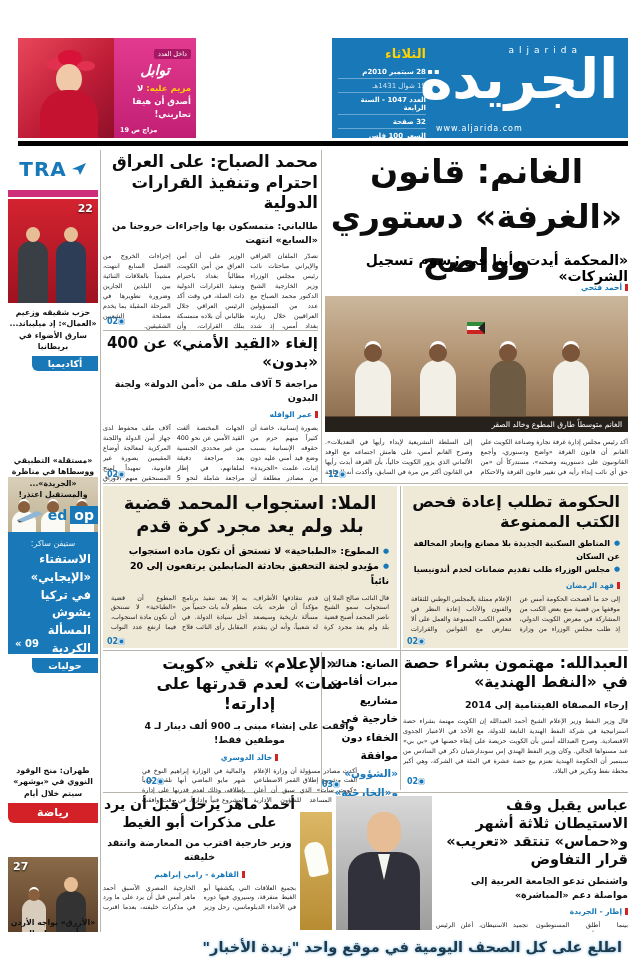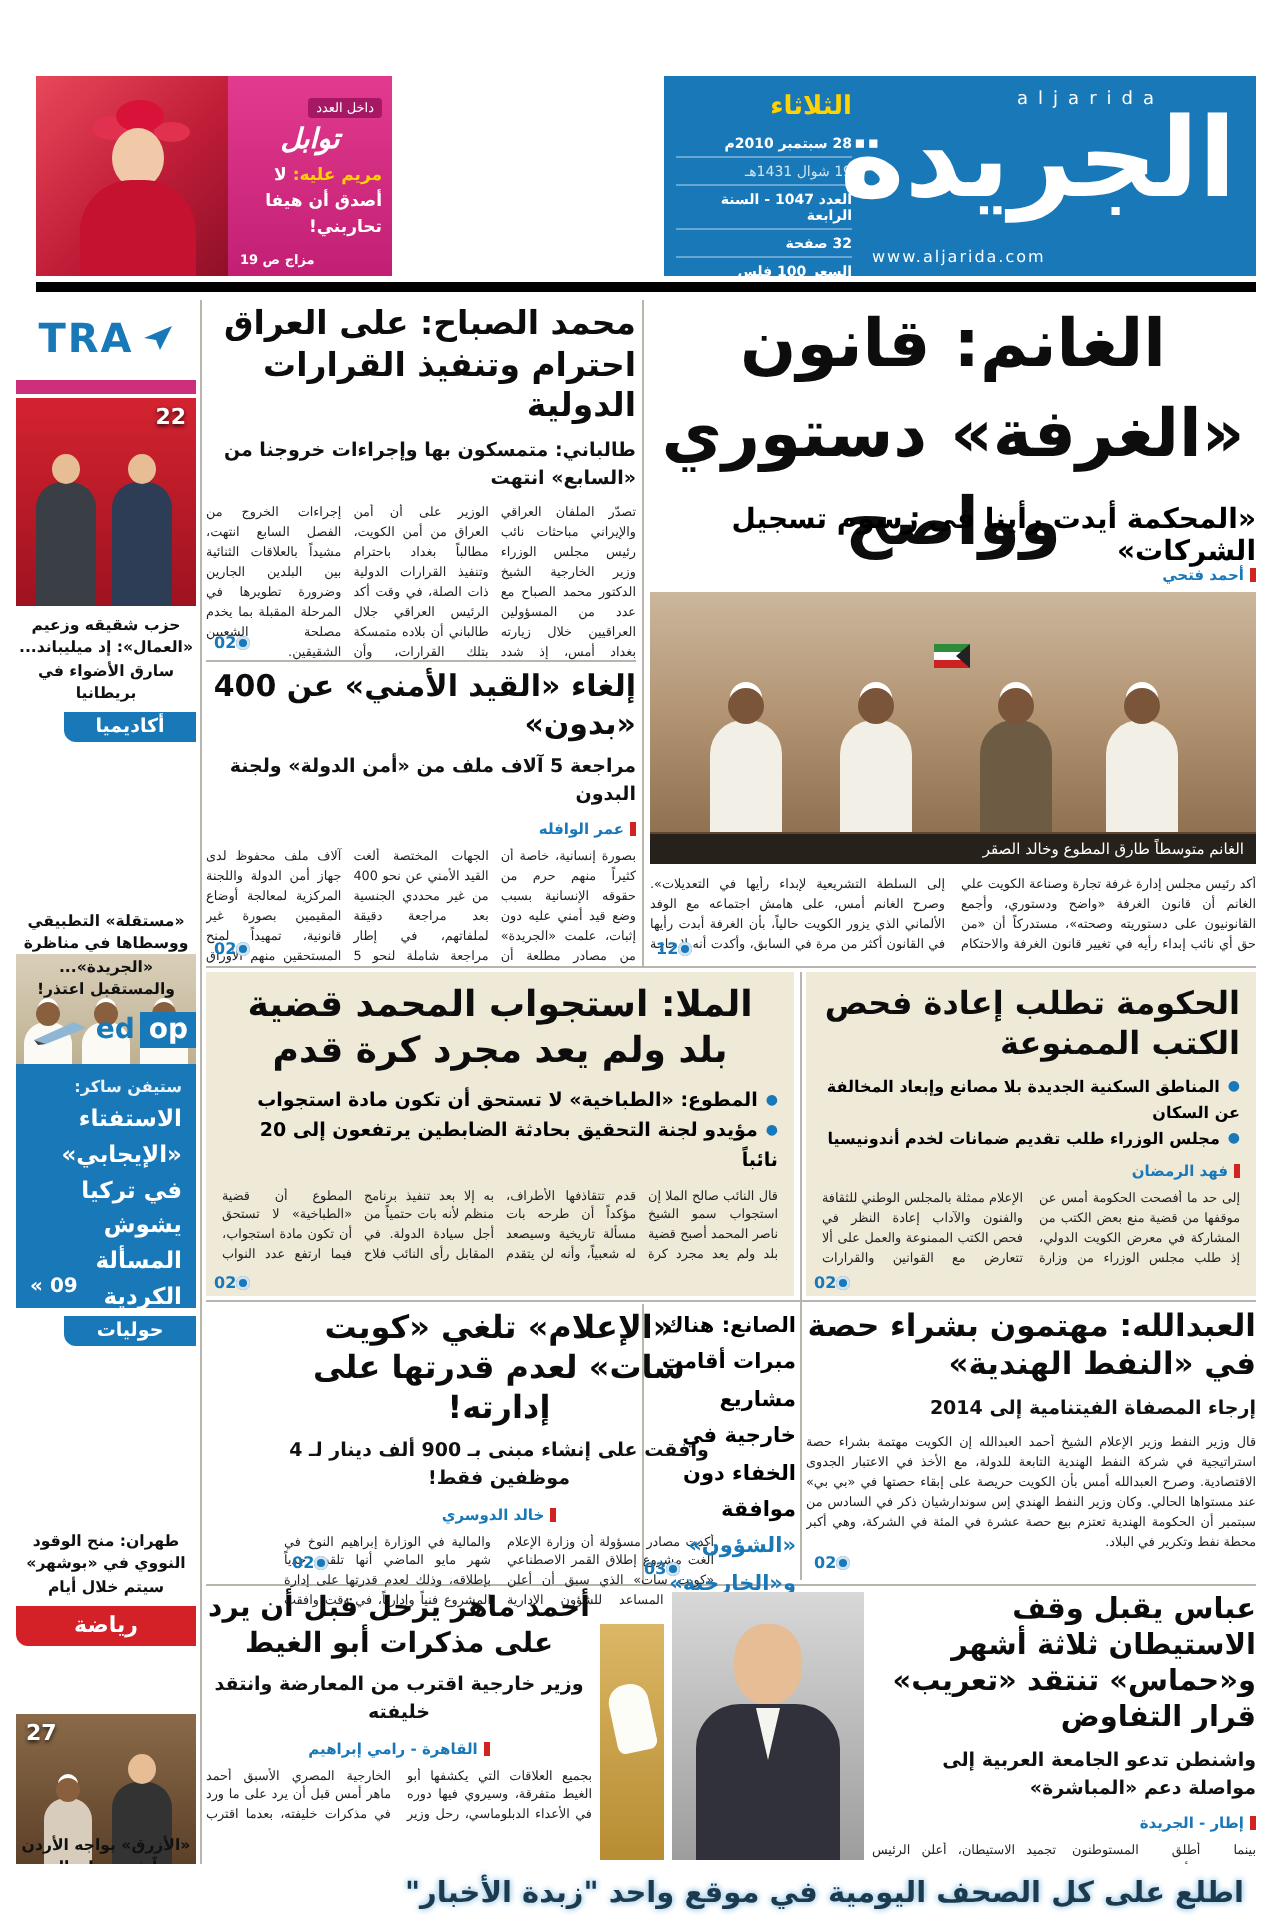--- a/index.html
+++ b/index.html
@@ -114,21 +114,21 @@
   #sb-acadtab { top:206px; height:15px; width:66px; right:0; left:auto; }
   #sb-acadphoto { top:223px; height:78px; background:linear-gradient(180deg,#d9cfb9 0%,#b3a582 100%); }
   .robe { position:absolute; bottom:4px; width:24px; height:40px; background:#fbfaf5; border-radius:11px 11px 0 0; }
   .robe::before { content:""; position:absolute; top:-10px; left:6px; width:12px; height:12px; border-radius:50%; background:#8a5f3e; box-shadow:0 -3px 0 -1px #fff; }
   .table { position:absolute; bottom:0; left:10px; width:70px; height:12px; background:#7a6a4a; border-radius:50% 50% 0 0; }
   #sb-acadcap { top:305px; height:44px; }
   #sb-oped { top:352px; height:26px; display:flex; align-items:center; gap:3px; }
   .op-box { background:#1878b8; color:#fff; font-weight:bold; font-size:14px; padding:1px 4px; direction:ltr; }
   .ed-txt { color:#1878b8; font-weight:bold; font-size:14px; direction:ltr; }
   #sb-turkey { top:382px; height:122px; background:#1878b8; color:#fff; padding:7px 7px; }
-  .tk-kicker { font-size:8px; font-weight:bold; opacity:.9; }
+  .tk-kicker { font-size:8px; font-weight:normal; opacity:.9;text-align:center; }
   .tk-text { font-size:11.5px; font-weight:bold; line-height:1.55; margin-top:3px; }
   .tk-foot { position:absolute; bottom:5px; left:7px; font-weight:bold; font-size:10px; direction:ltr; }
   #sb-hawtab { top:508px; height:15px; width:66px; right:0; left:auto; }
   #sb-hawphoto { top:525px; height:86px; background:linear-gradient(180deg,#8a6a48 0%,#553a24 100%); }
   #sb-hawcap { top:615px; height:34px; }
   #sb-sporttab { top:653px; height:20px; background:#d42027; color:#fff; font-weight:bold; font-size:11px; text-align:center; line-height:20px; border-radius:0 0 0 6px; }
   #sb-sportcap { top:767px; height:30px; }
 
   
   #banner { position:absolute; left:0; top:932px; width:632px; height:33px; background:#fff; }

